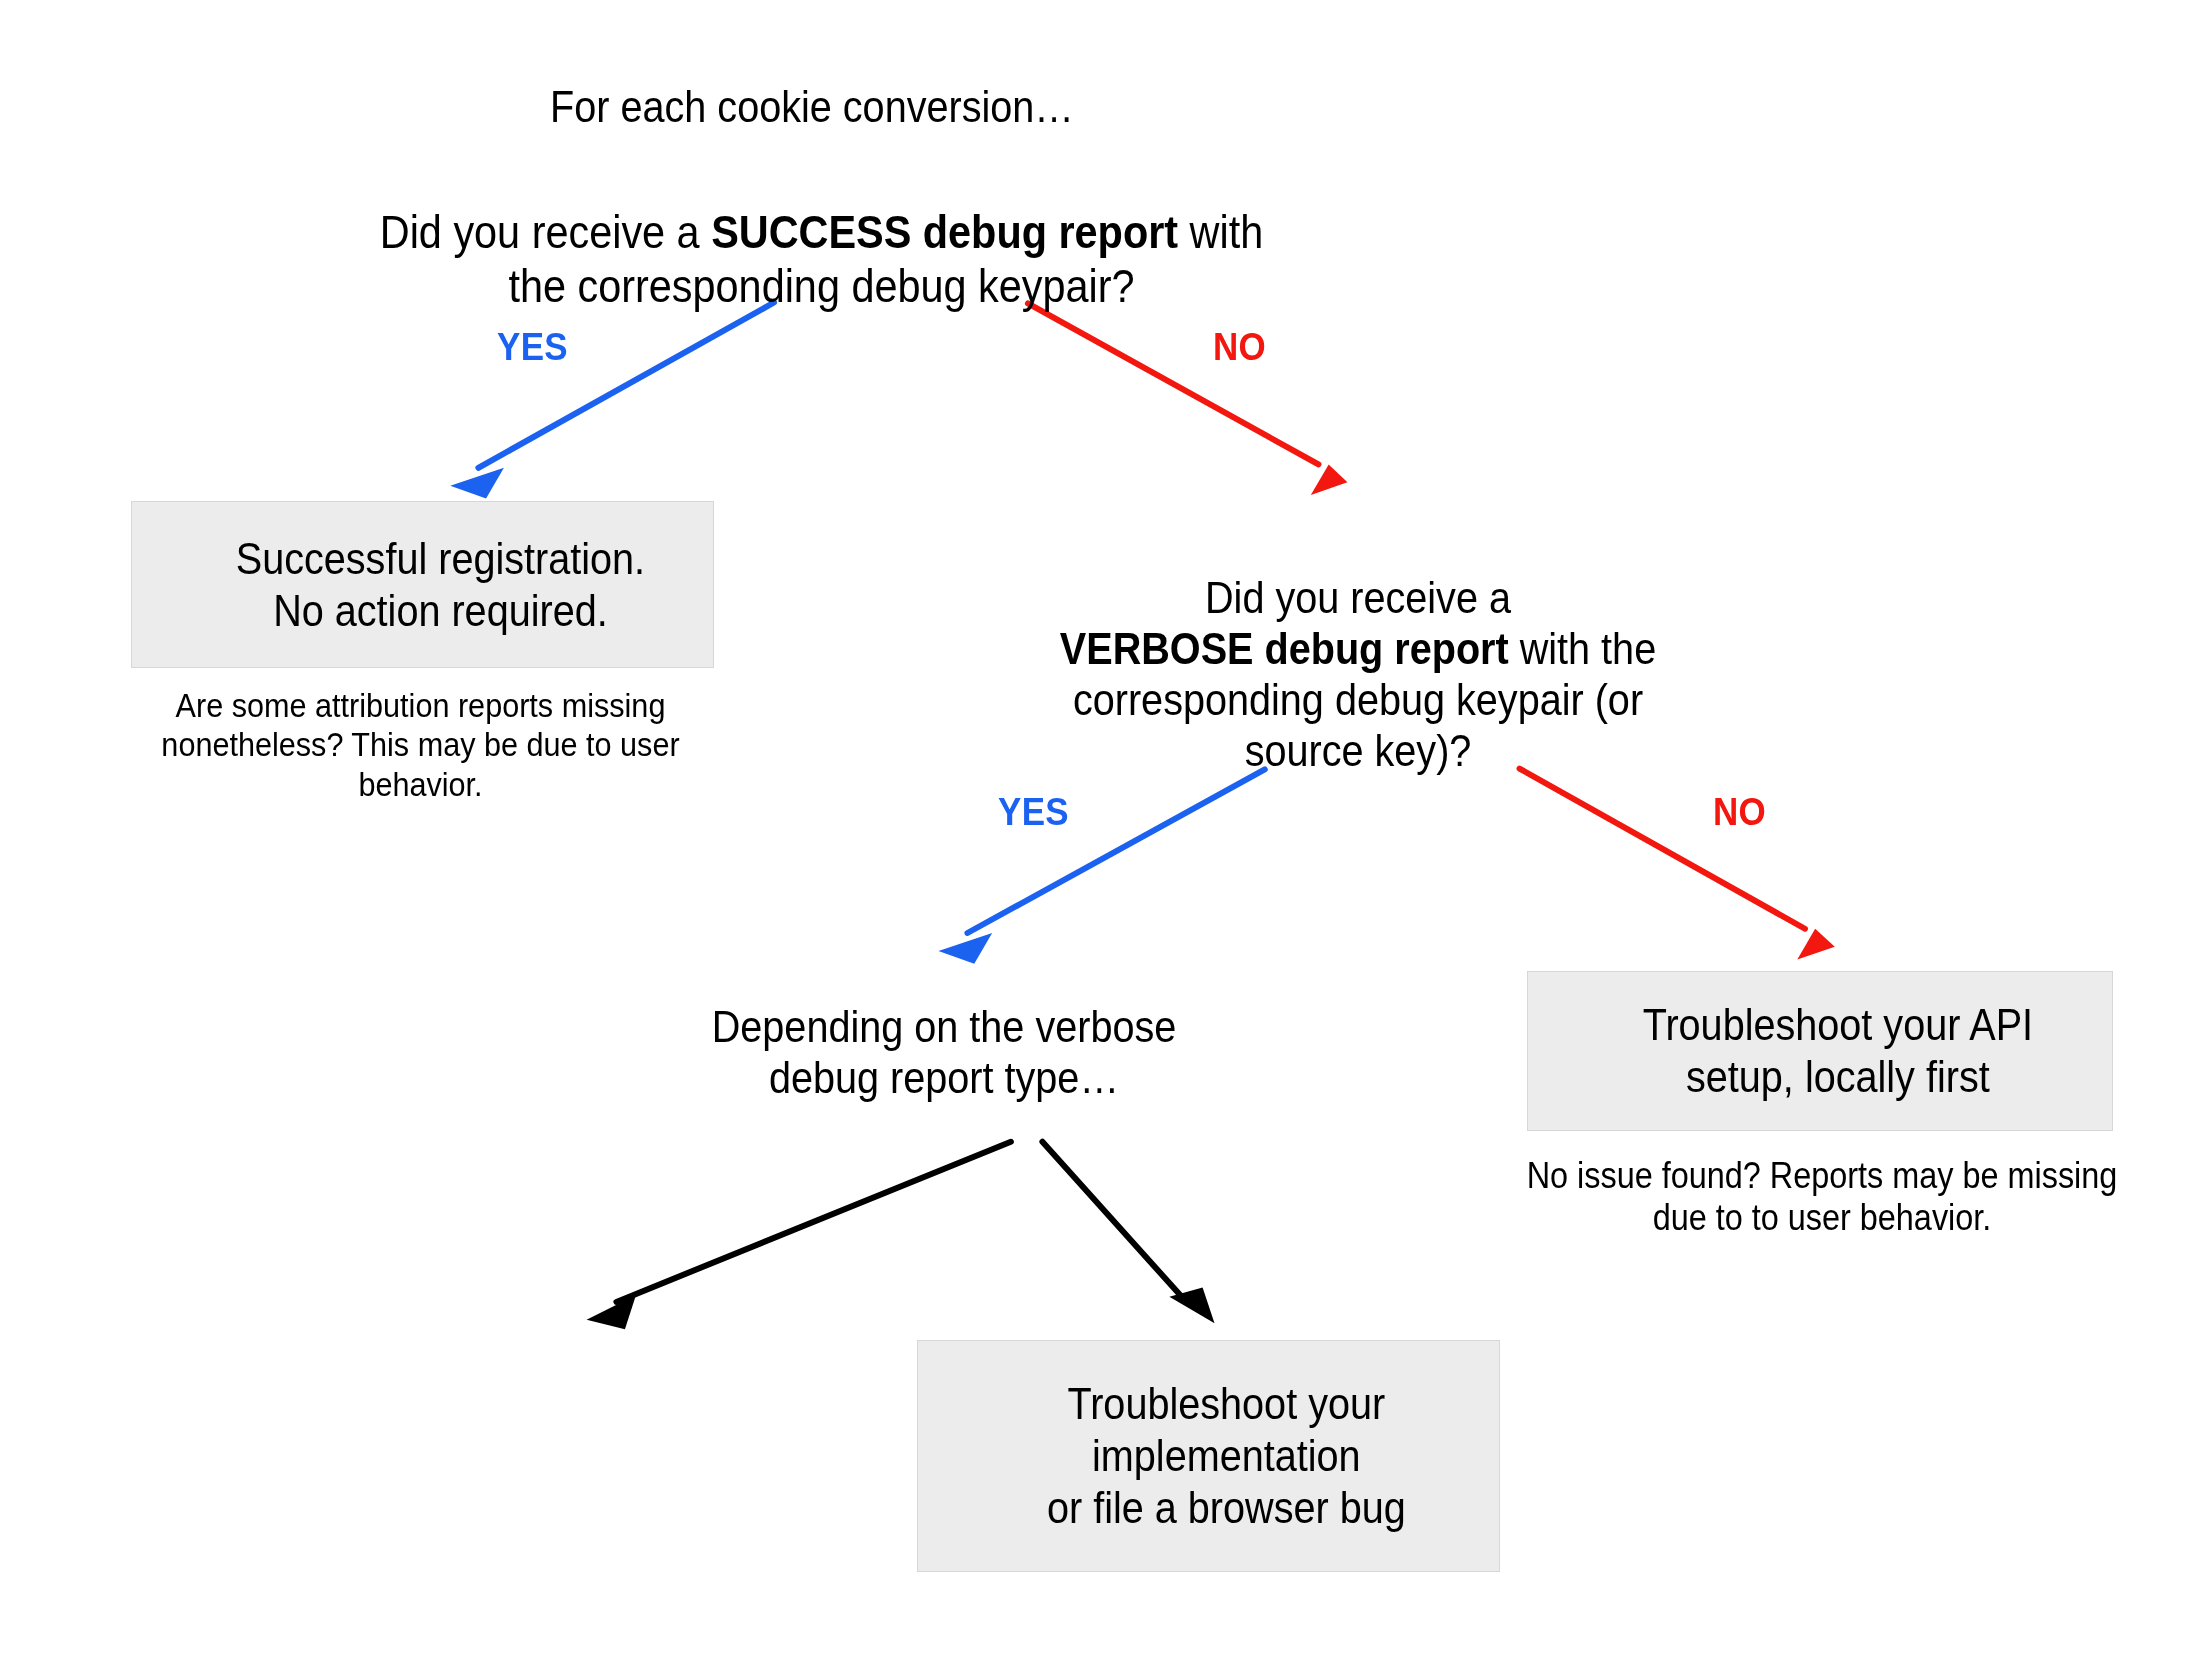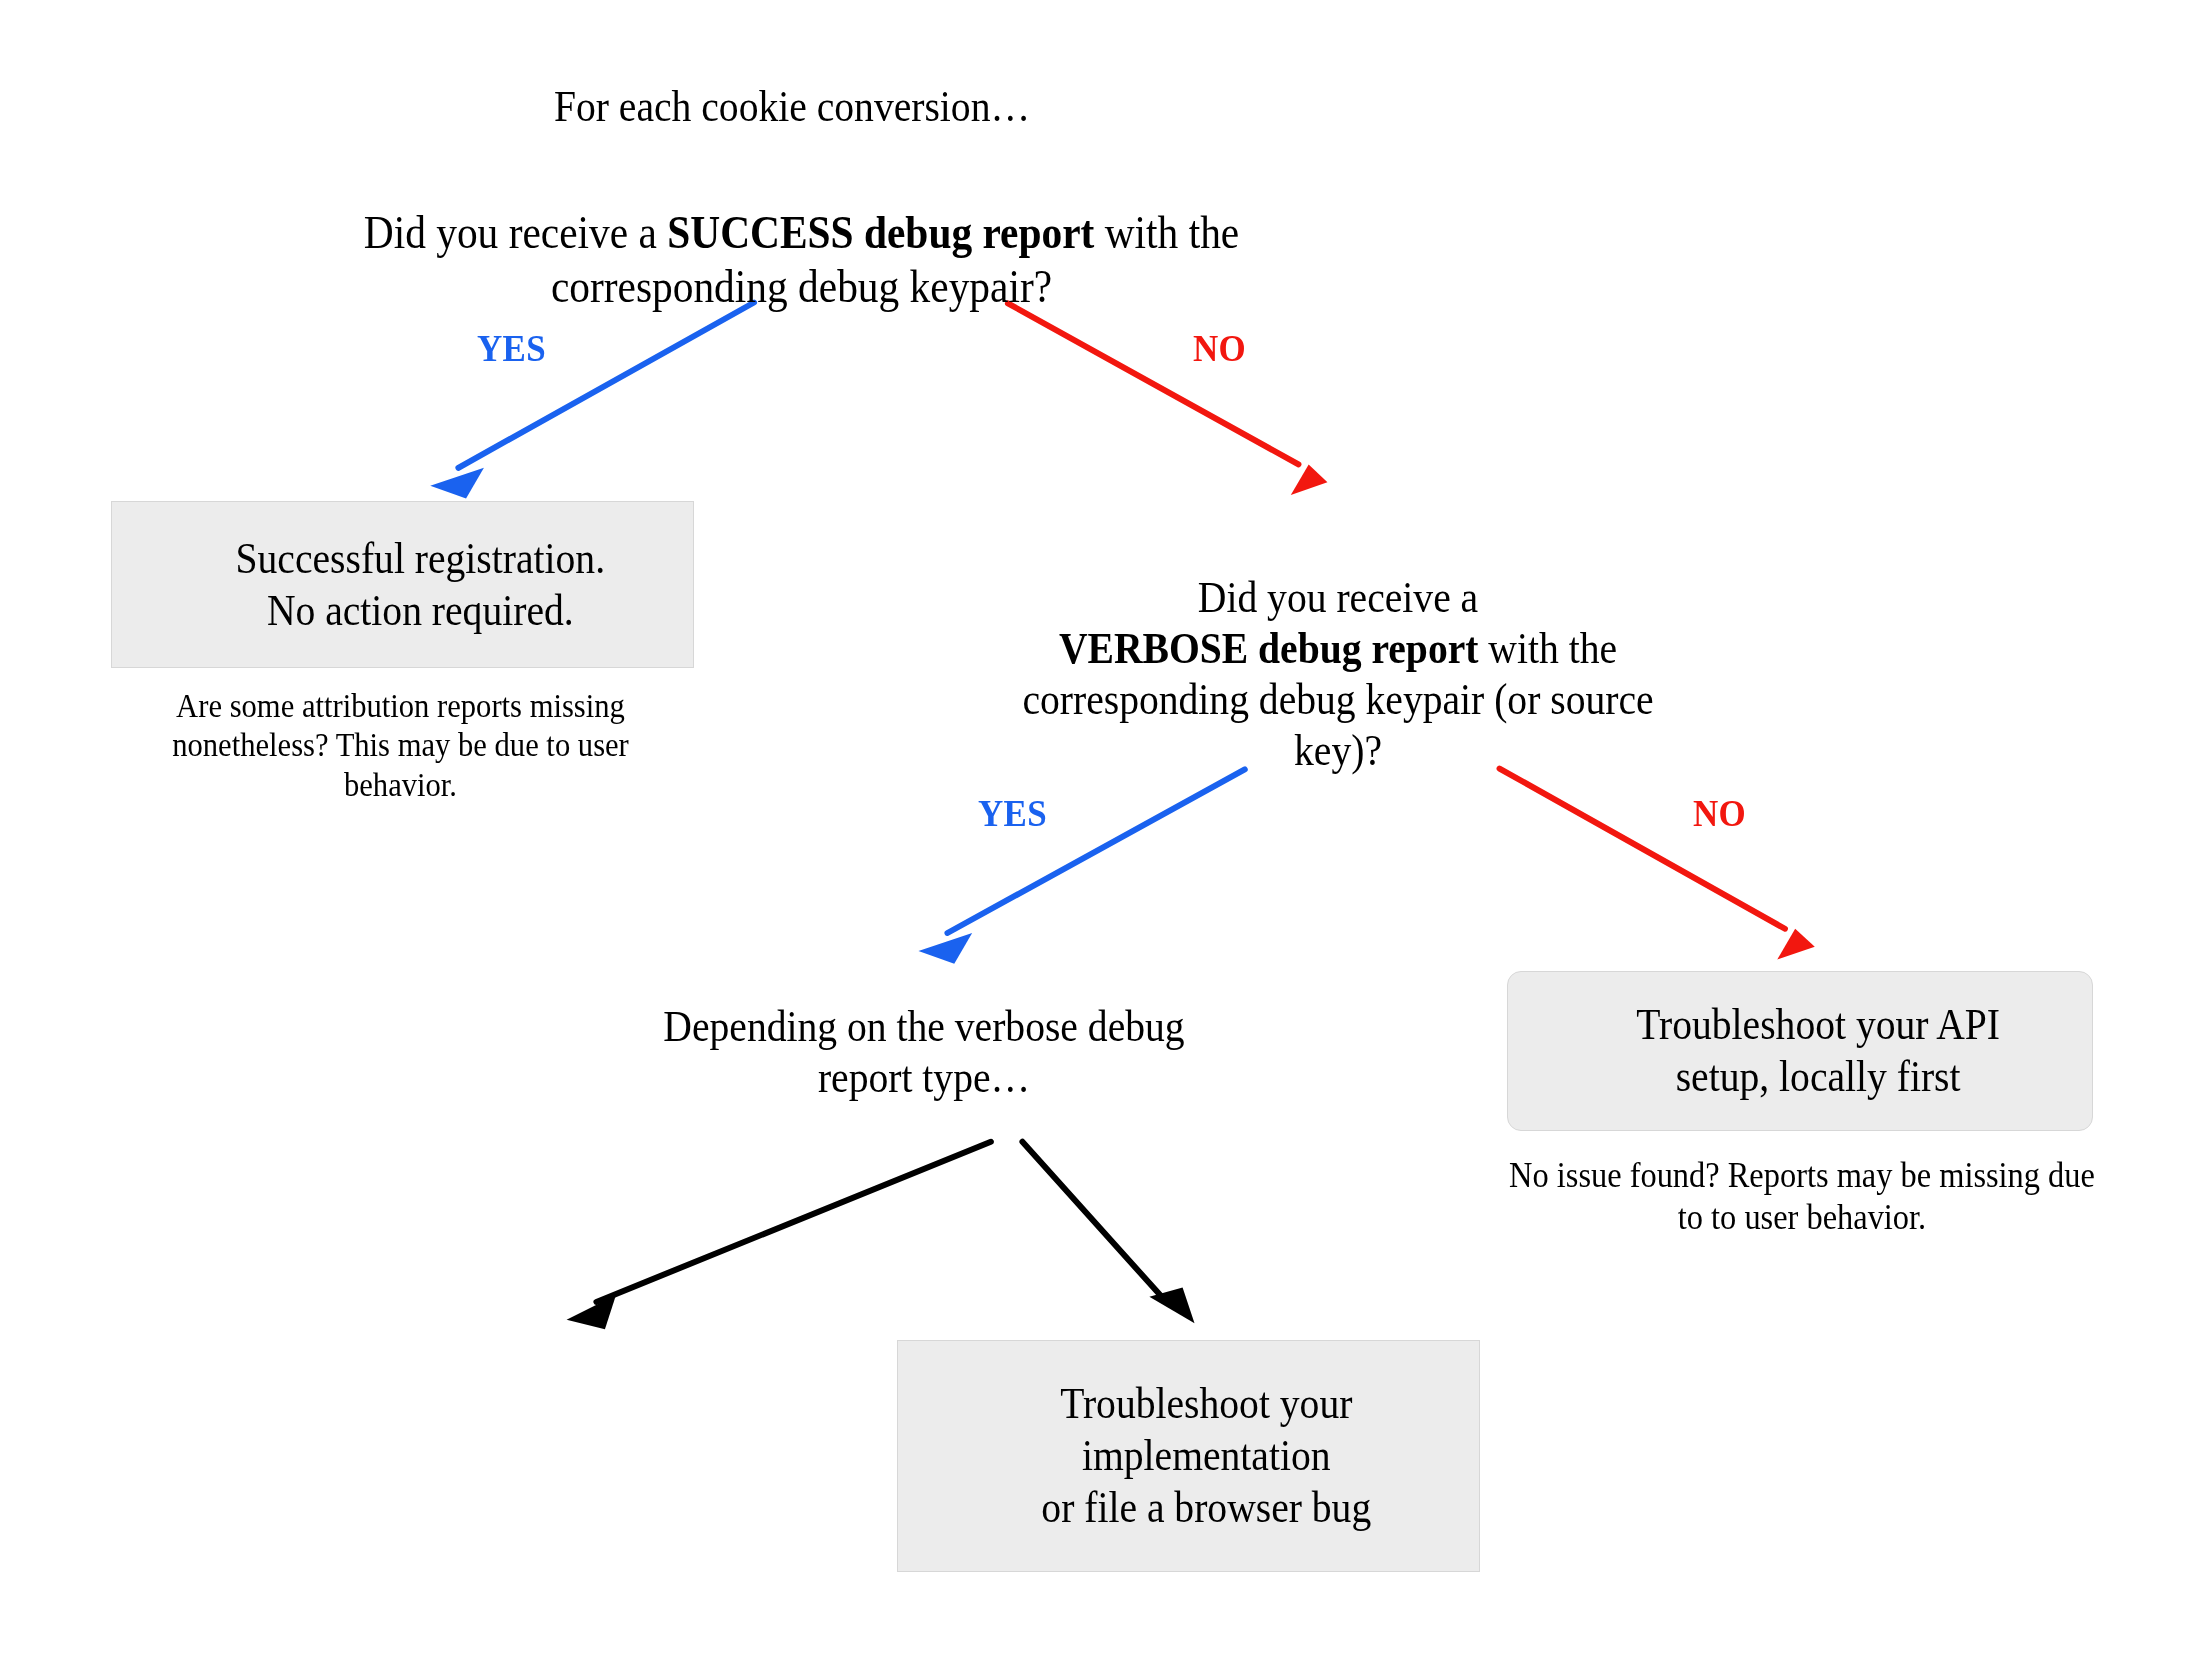--- a/index.html
+++ b/index.html
@@ -6,22 +6,23 @@
     margin: 0;
     padding: 0;
     background: #ffffff;
   }
   #canvas {
     position: relative;
     width: 2112px;
     height: 1653px;
     background: #ffffff;
     overflow: hidden;
-    font-family: Liberation Serif, serif;
+    font-family: Liberation Sans, sans-serif;
     color: #000000;
+    margin-left: 20px;
   }
   .svg-layer {
     position: absolute;
     left: 0;
     top: 0;
     width: 2205px;
     height: 1653px;
     pointer-events: none;
   }
   .txt {
@@ -76,21 +77,21 @@
   #question-two { left: 980px; top: 521px; width: 716px; font-size: 44px; }
 
   
   #yes-label-2 { left: 978px; top: 791px; font-size: 38px; color: #1a62ef; }
   #no-label-2  { left: 1693px; top: 791px; font-size: 38px; color: #f2170f; }
 
   
   #verbose-type-text { left: 626px; top: 1001px; width: 596px; font-size: 44px; }
 
   
-  #api-box { left: 1507px; top: 971px; width: 586px; height: 160px; border-radius: 14px; }
+  #api-box { left: 1507px; top: 971px; width: 586px; height: 160px; }
   #api-box .box-label { font-size: 44px; }
 
   #api-note { left: 1461px; top: 1155px; width: 682px; font-size: 36px; }
 
   
   #no-action-box { left: 305px;  top: 1340px; width: 576px; height: 232px; }
   #no-action-box .box-label { font-size: 44px; }
 
   #impl-box { left: 897px; top: 1340px; width: 583px; height: 232px; }
   #impl-box .box-label { font-size: 44px; }

